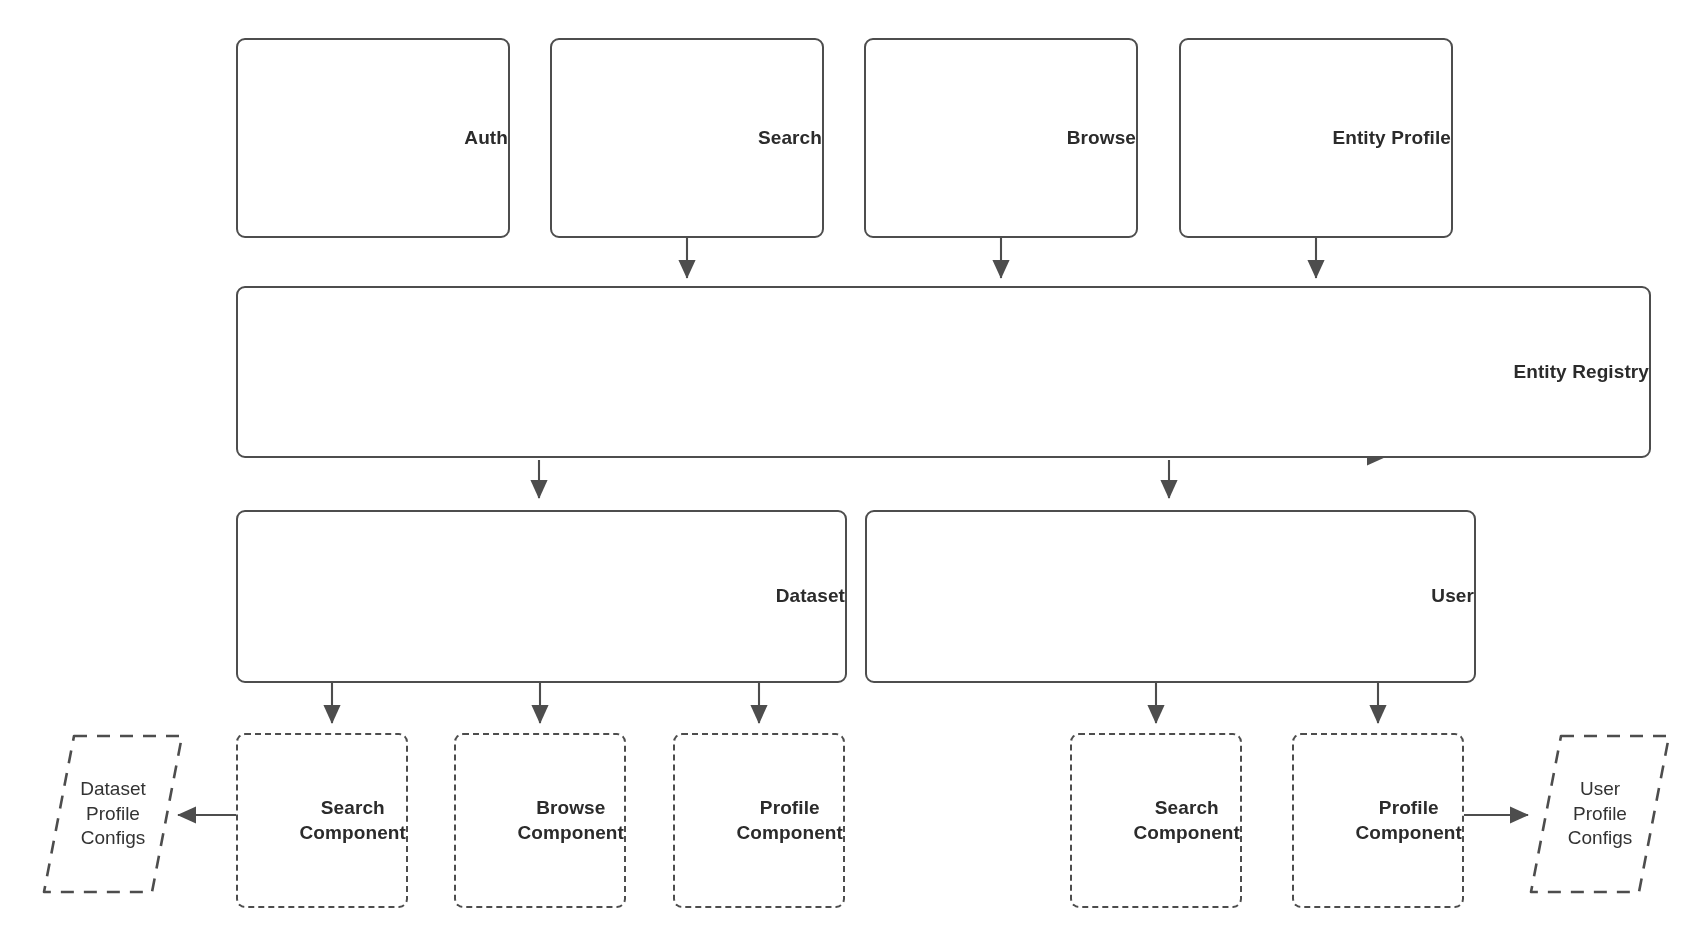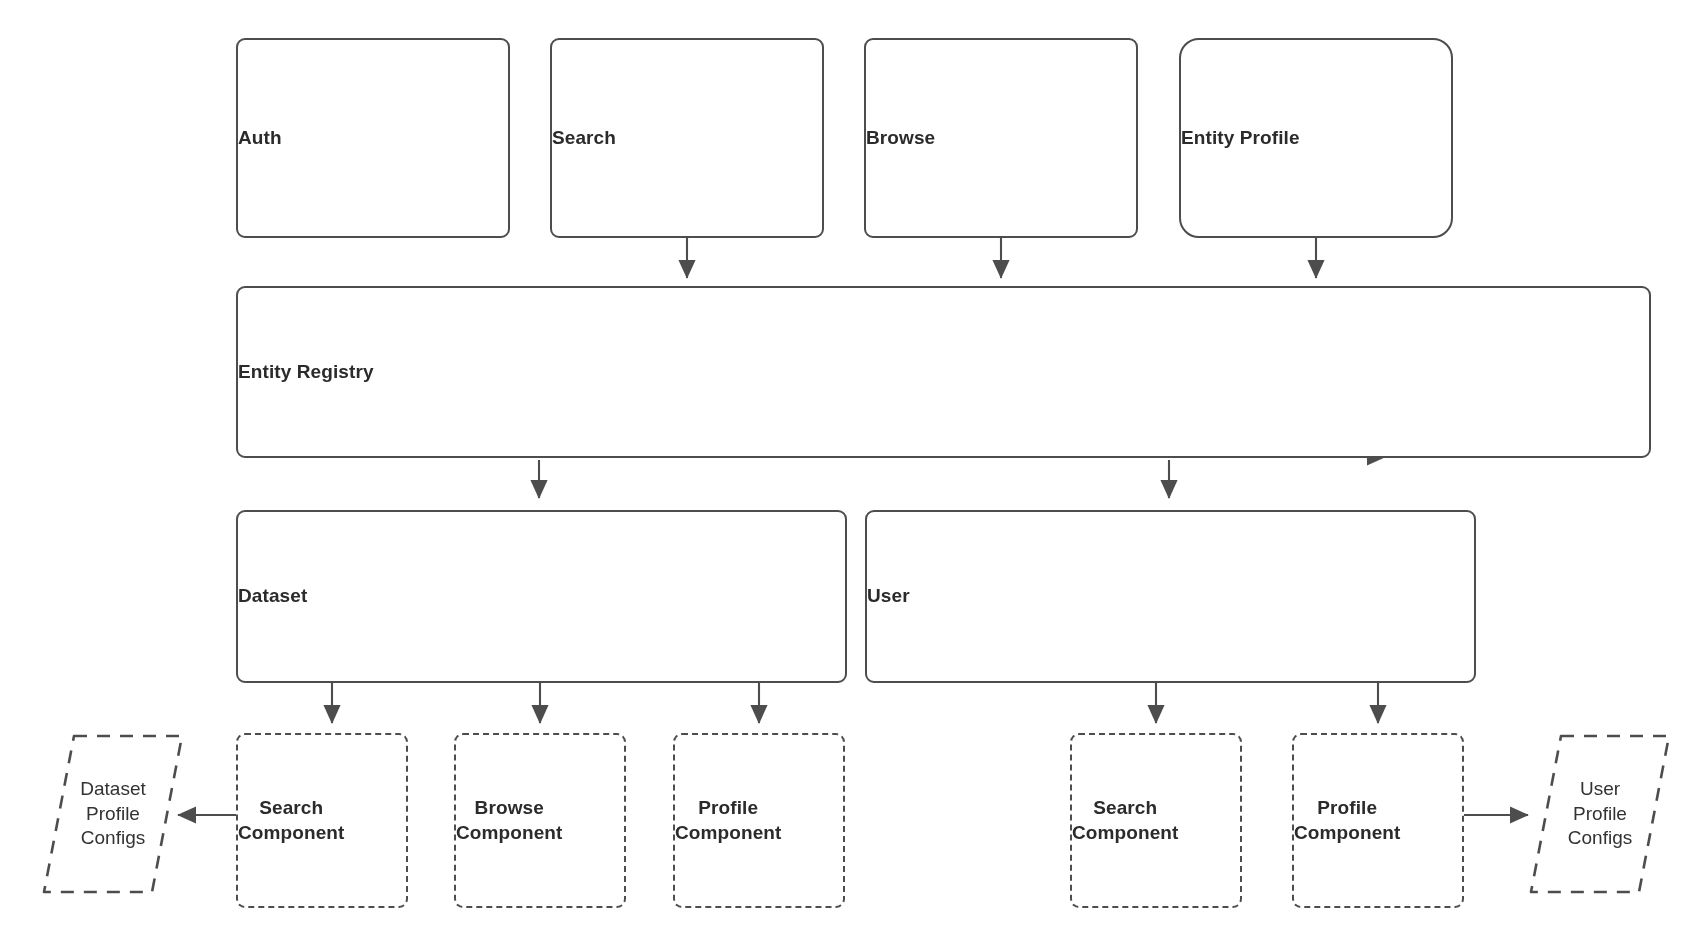--- a/index.html
+++ b/index.html
@@ -25,21 +25,21 @@
     top: 0;
     width: 1690px;
     height: 940px;
     pointer-events: none;
   }
   .node {
     position: absolute;
     box-sizing: border-box;
     display: flex;
     align-items: center;
-    justify-content: flex-start;
+    justify-content: flex-end;
     text-align: center;
     background: #ffffff;
     color: #2b2b2b;
   }
   .node-solid {
     border: 2.2px solid #4d4d4d;
     border-radius: 9px;
   }
   .node-dashed {
     border: 2.6px dashed #4d4d4d;
@@ -126,21 +126,21 @@
   </div>
 
   <div class="node node-solid" style="left:550px; top:38px; width:274px; height:200px;">
     <span class="node-label">Search</span>
   </div>
 
   <div class="node node-solid" style="left:864px; top:38px; width:274px; height:200px;">
     <span class="node-label">Browse</span>
   </div>
 
-  <div class="node node-solid" style="left:1179px; top:38px; width:274px; height:200px;border-radius:20px;">
+  <div class="node node-solid" style="left:1179px; top:38px; width:274px; height:200px;">
     <span class="node-label">Entity Profile</span>
   </div>
 
   <div class="node node-solid" style="left:236px; top:286px; width:1415px; height:172px;">
     <span class="node-label">Entity Registry</span>
   </div>
 
   <div class="node node-solid" style="left:236px; top:510px; width:611px; height:173px;">
     <span class="node-label">Dataset</span>
   </div>

